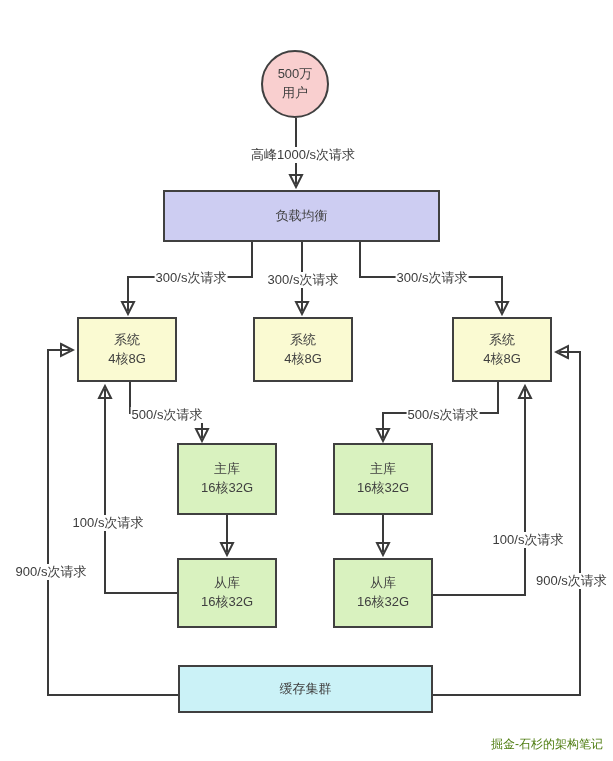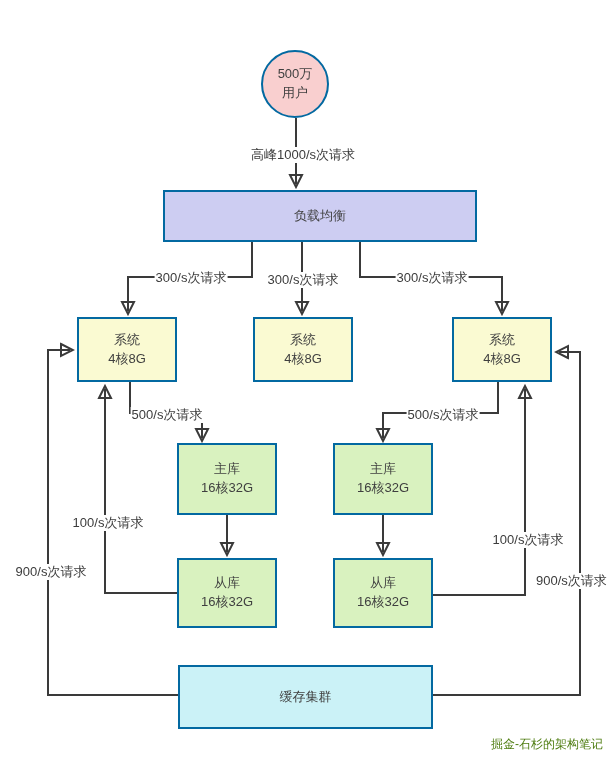--- a/index.html
+++ b/index.html
@@ -17,21 +17,21 @@
     width: 613px; height: 761px;
   }
   .edges path {
     fill: none;
     stroke: #3a3a3a;
     stroke-width: 2;
   }
   .node {
     position: absolute;
     box-sizing: border-box;
-    border: 2px solid #0369a1;
+    border: 2px solid #404040;
     display: flex;
     flex-direction: column;
     align-items: center;
     justify-content: center;
     text-align: center;
     font-size: 13px;
     line-height: 1.45;
     color: #3f3f3f;
   }
   .node.circle { border-radius: 50%; }
@@ -77,21 +77,21 @@
     <path d="M433,595 L525,595 L525,389" marker-end="url(#arrow)"></path>
     <path d="M178,695 L48,695 L48,350 L70,350" marker-end="url(#arrow)"></path>
     <path d="M433,695 L580,695 L580,352 L559,352" marker-end="url(#arrow)"></path>
   </svg>
 
   <div class="node circle" style="left: 261px; top: 50px; width: 68px; height: 68px; background-color: rgb(249, 207, 207);">
     <div>500万</div>
     <div>用户</div>
   </div>
 
-  <div class="node" style="left: 163px; top: 190px; width: 314px; height: 52px; background-color: rgb(205, 205, 242);">
+  <div class="node" style="left: 163px; top: 190px; width: 277px; height: 52px; background-color: rgb(205, 205, 242);">
     <div>负载均衡</div>
   </div>
 
   <div class="node" style="left: 77px; top: 317px; width: 100px; height: 65px; background-color: rgb(250, 250, 210);">
     <div>系统</div>
     <div>4核8G</div>
   </div>
 
   <div class="node" style="left: 253px; top: 317px; width: 100px; height: 65px; background-color: rgb(250, 250, 210);">
     <div>系统</div>
@@ -116,21 +116,21 @@
   <div class="node" style="left: 177px; top: 558px; width: 100px; height: 70px; background-color: rgb(217, 242, 191);">
     <div>从库</div>
     <div>16核32G</div>
   </div>
 
   <div class="node" style="left: 333px; top: 558px; width: 100px; height: 70px; background-color: rgb(217, 242, 191);">
     <div>从库</div>
     <div>16核32G</div>
   </div>
 
-  <div class="node" style="left: 178px; top: 665px; width: 255px; height: 64px; background-color: rgb(203, 242, 247);">
+  <div class="node" style="left: 178px; top: 665px; width: 255px; height: 48px; background-color: rgb(203, 242, 247);">
     <div>缓存集群</div>
   </div>
 
   <div class="elabel center" style="left:303px; top:147px;">高峰1000/s次请求</div>
   <div class="elabel center" style="left:191px; top:270px;">300/s次请求</div>
   <div class="elabel center" style="left:303px; top:272px;">300/s次请求</div>
   <div class="elabel center" style="left:432px; top:270px;">300/s次请求</div>
   <div class="elabel center" style="left:167px; top:407px;">500/s次请求</div>
   <div class="elabel center" style="left:443px; top:407px;">500/s次请求</div>
   <div class="elabel center" style="left:108px; top:515px;">100/s次请求</div>

